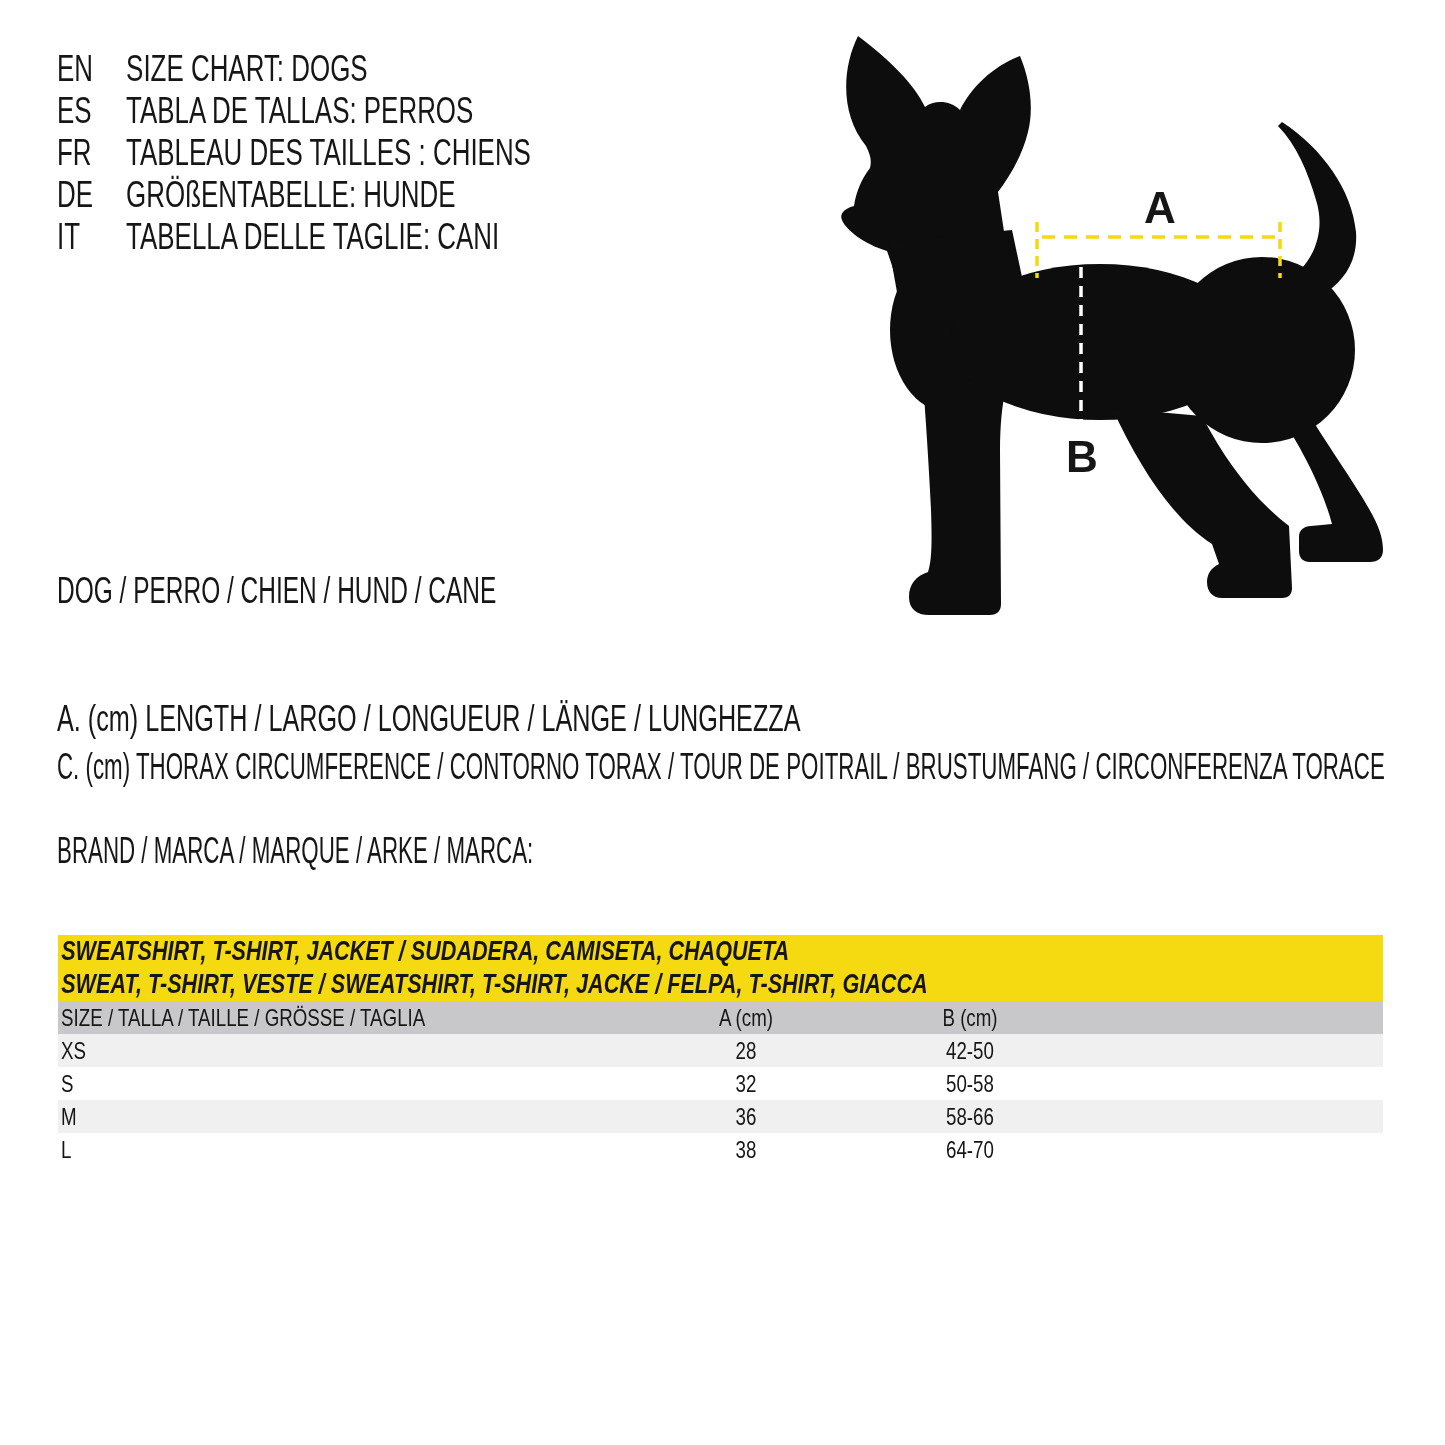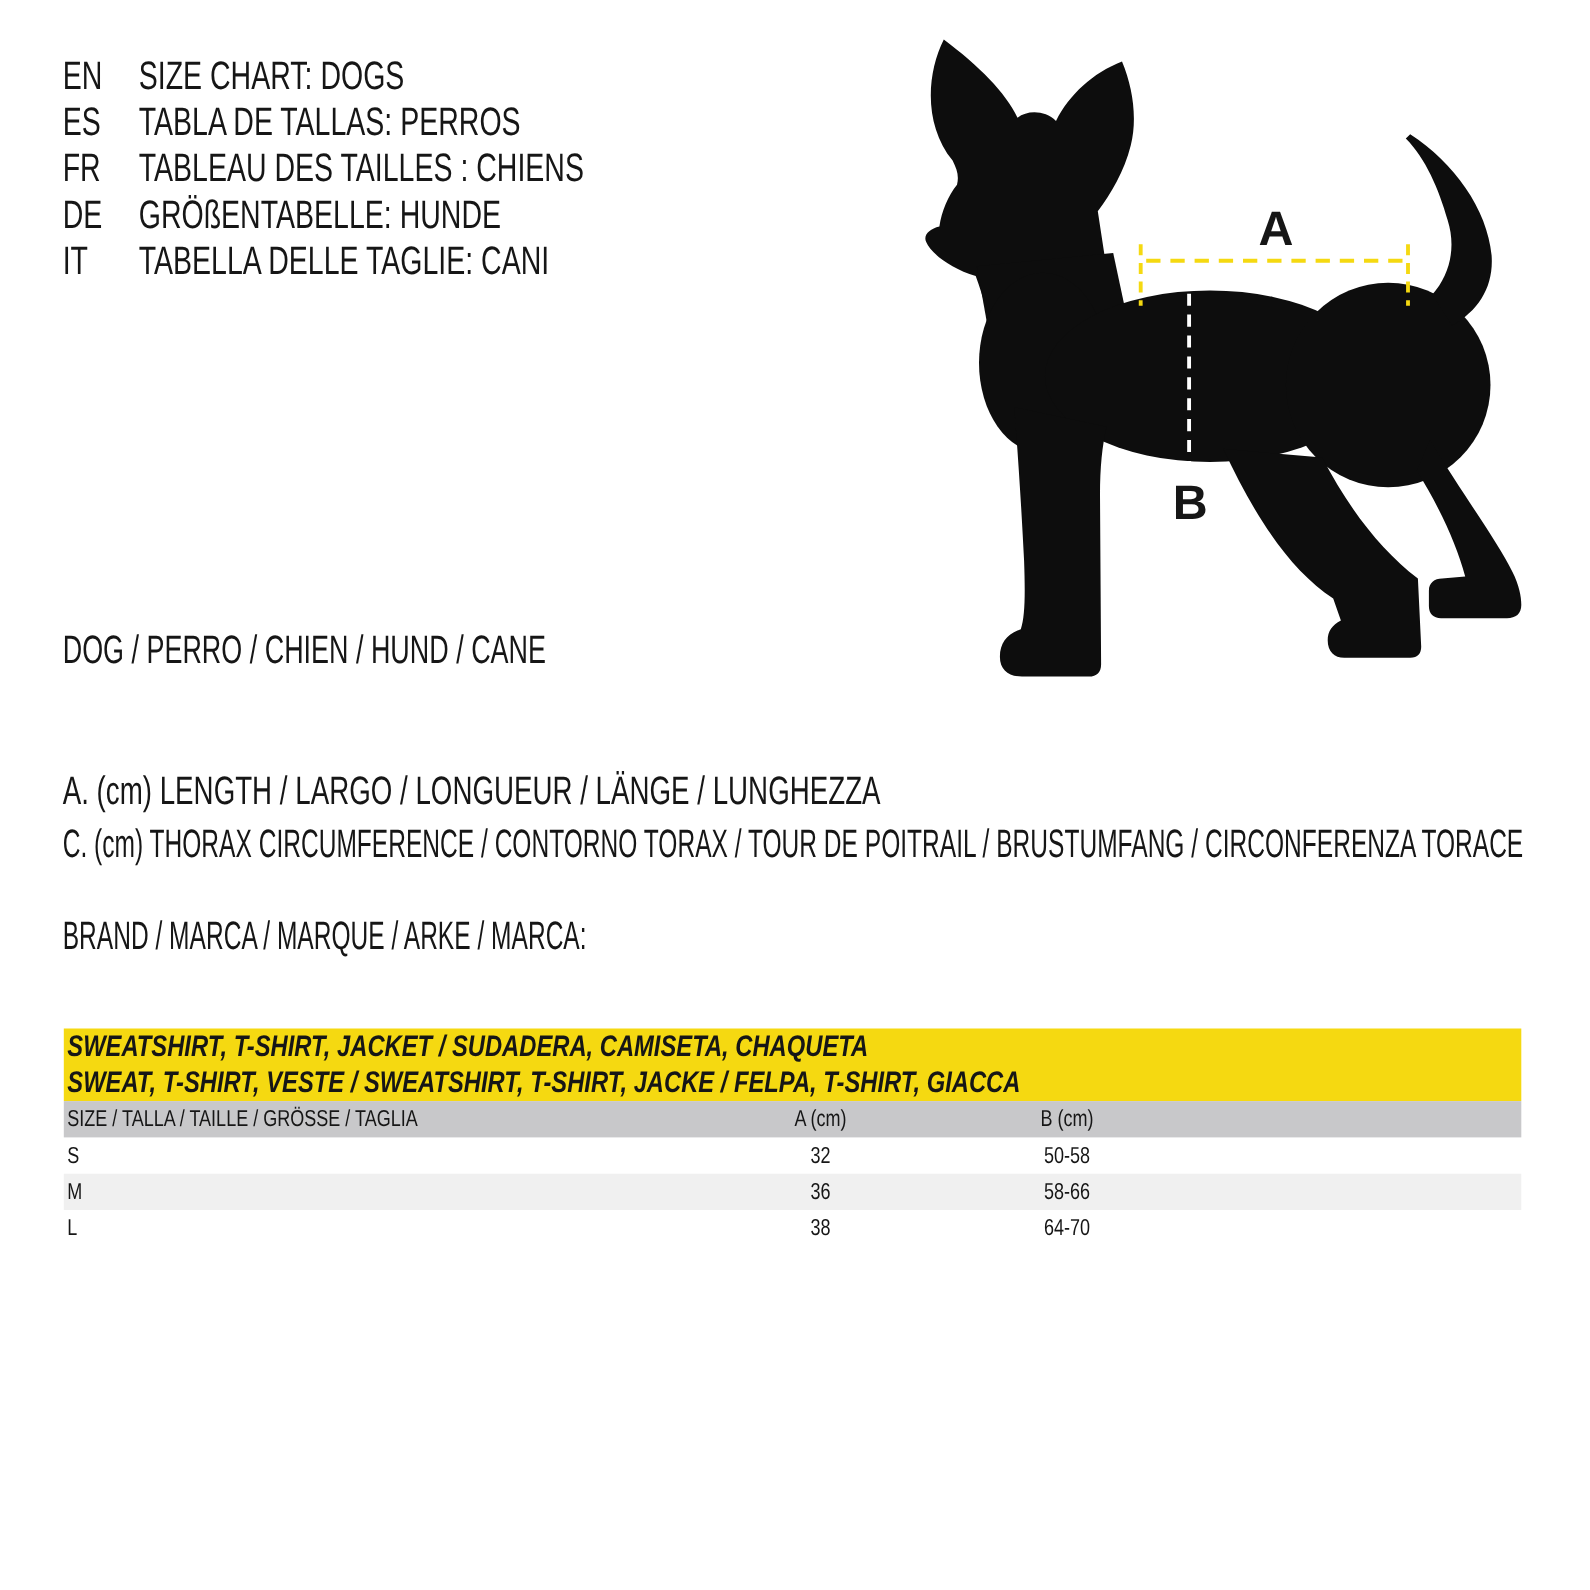--- a/index.html
+++ b/index.html
@@ -30,21 +30,21 @@
   
   #dog-diagram { left:830px; top:20px; width:590px; height:600px; }
 
   
   .size-table { position:absolute; left:58px; top:935px; width:1325px; }
   .banner { background:#F5D911; height:66px;font-style:italic; }
   .banner .bline {
     font-size:27px; font-weight:bold; line-height:33px; height:33px;
     padding-left:4px; white-space:nowrap; transform-origin:0 50%;
   }
-  .trow { position:relative; height:33px; line-height:33px; font-size:21px; white-space:nowrap; }
+  .trow { position:relative; height:33px; line-height:33px; font-size:24px; white-space:nowrap; }
   .trow.head { background:#C8C8CA; }
   .trow.alt  { background:#F0F0F0; }
   .cell-size {
     display:inline-block; padding-left:4px;
     transform:scaleX(0.78); transform-origin:0 50%;
   }
   .cell-a, .cell-b {
     position:absolute; top:0; width:220px; text-align:center;
     transform:scaleX(0.78); transform-origin:50% 50%;
   }
@@ -156,20 +156,25 @@
     <div class="bline sx80">SWEATSHIRT, T-SHIRT, JACKET / SUDADERA, CAMISETA, CHAQUETA</div>
     <div class="bline sx80">SWEAT, T-SHIRT, VESTE / SWEATSHIRT, T-SHIRT, JACKE / FELPA, T-SHIRT, GIACCA</div>
   </div>
 
   <div class="trow head">
     <span class="cell-size">SIZE / TALLA / TAILLE / GRÖSSE / TAGLIA</span>
     <span class="cell-a">A (cm)</span>
     <span class="cell-b">B (cm)</span>
   </div>
 
+  <div class="trow alt">
+    <span class="cell-size">XS</span>
+    <span class="cell-a">28</span>
+    <span class="cell-b">42-50</span>
+  </div>
   <div class="trow">
     <span class="cell-size">S</span>
     <span class="cell-a">32</span>
     <span class="cell-b">50-58</span>
   </div>
   <div class="trow alt">
     <span class="cell-size">M</span>
     <span class="cell-a">36</span>
     <span class="cell-b">58-66</span>
   </div>

